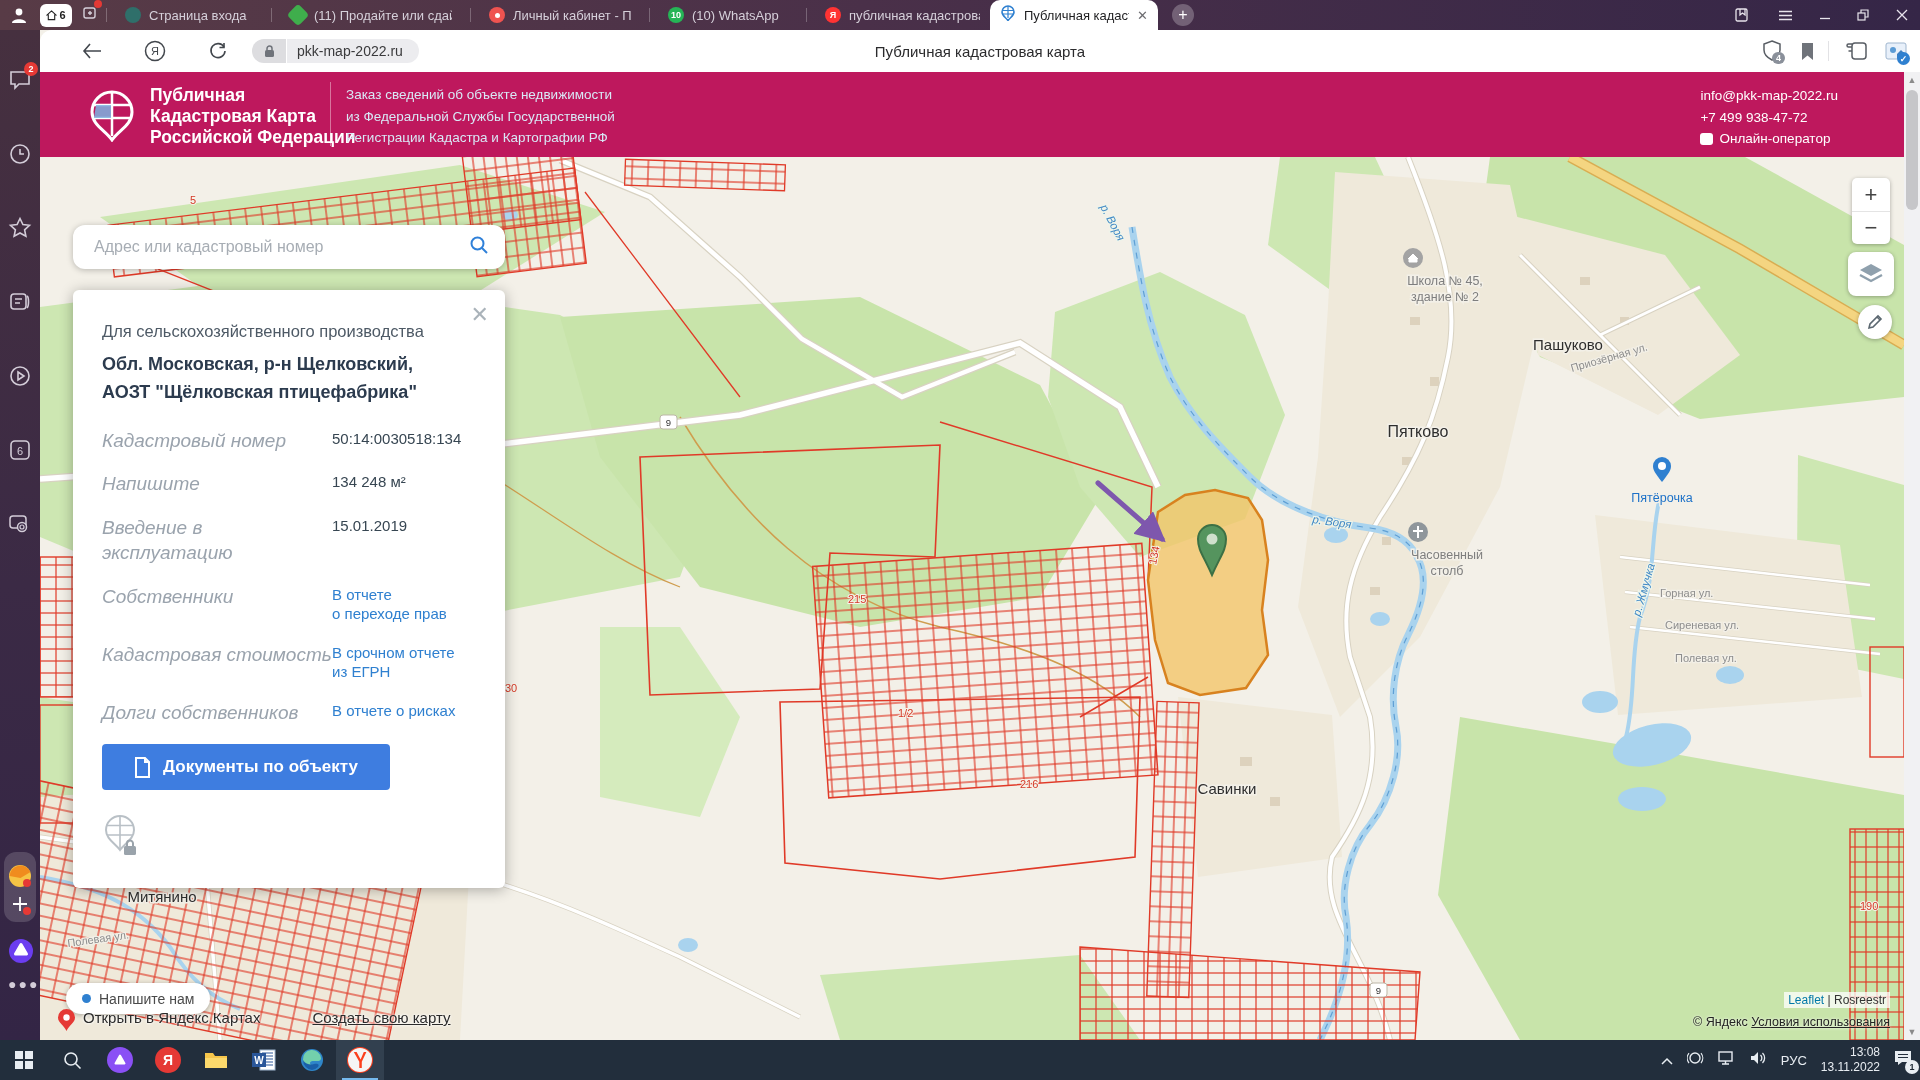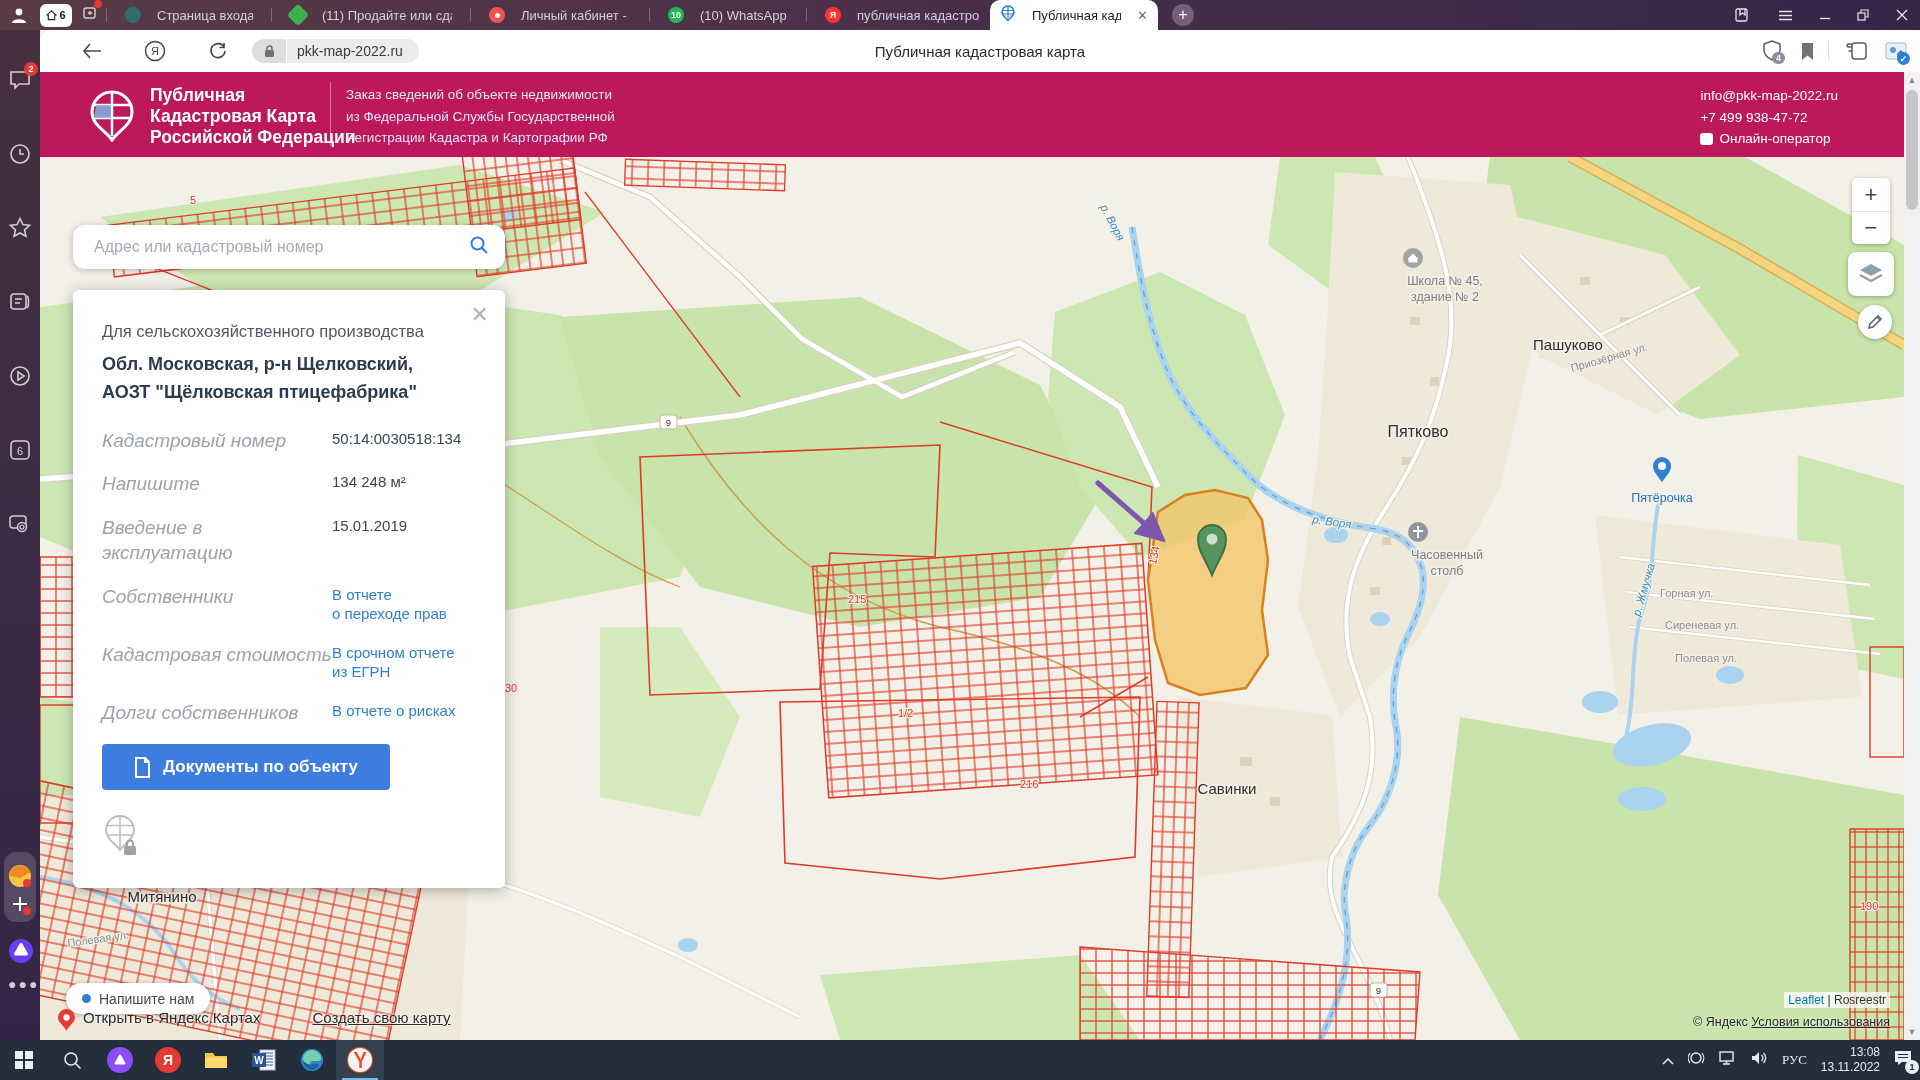--- a/index.html
+++ b/index.html
@@ -12,21 +12,21 @@
             background:linear-gradient(90deg,#583b46 0%, #4a3049 45%, #352647 100%);
             display:flex; align-items:center; color:#cfc8d2; }
   .tb-avatar { width:18px;height:18px;margin-left:10px; position:relative;}
   .tb-avatar svg{display:block;}
   .tb-home { margin-left:12px; width:32px; height:23px; background:#fff; border-radius:6px;
              display:flex; align-items:center; justify-content:center; gap:2px; color:#222; }
   .tb-home .hc { font-size:11px; font-weight:bold; }
   .tb-newwin { margin-left:10px; position:relative; }
   .tb-newwin .dot { position:absolute; right:-4px; top:-5px; width:8px; height:8px; border-radius:50%; background:#e53935; }
   .tb-sep { width:1px; height:14px; background:rgba(255,255,255,.25); margin:0 8px; }
-  .tab { display:flex; align-items:center; height:30px; padding:0 10px; gap:16px; overflow:hidden; white-space:nowrap; }
+  .tab { display:flex; align-items:center; height:30px; padding:0 10px; gap:8px; overflow:hidden; white-space:nowrap; }
   .tab .t-title { font-size:13px; color:#d6d0da; overflow:hidden; text-overflow:clip; }
   .tab.active { background:#fff; border-radius:10px 10px 0 0; }
   .tab.active .t-title { color:#1e1e20; }
   .fav { width:16px; height:16px; border-radius:50%; flex:0 0 16px; display:flex; align-items:center; justify-content:center;
          font-size:9px; font-weight:bold; color:#fff; }
   .tb-plus { margin-left:14px; width:22px; height:22px; border-radius:50%; background:rgba(255,255,255,.25);
              color:#fff; font-size:16px; display:flex; align-items:center; justify-content:center; }
   .tb-right { position:absolute; right:12px; top:0; height:30px; display:flex; align-items:center; gap:26px; color:#e8e4ec; }
   .tb-right svg { display:block; }
 
@@ -115,21 +115,21 @@
   .scroll .thumb { position:absolute; left:2px; top:18px; width:12px; height:120px; background:#c6c6c9; border-radius:6px; }
 
   
   .taskbar { position:absolute; left:0; bottom:0; width:1920px; height:40px; background:#222e3c; display:flex; align-items:center; }
   .tk { width:48px; height:40px; display:flex; align-items:center; justify-content:center; position:relative; }
   .tk.active { background:#32404f; }
   .tk.active::after { content:""; position:absolute; bottom:0; left:6px; right:6px; height:2px; background:#76b9ed; }
   .tk .circle { width:26px; height:26px; border-radius:50%; display:flex; align-items:center; justify-content:center; color:#fff; font-weight:bold; font-size:14px; }
   .tray { position:absolute; right:8px; top:0; height:40px; display:flex; align-items:center; gap:14px; color:#e8edf2; }
   .tray .clock { text-align:right; font-size:12px; line-height:15px; }
-  .tray .lang { font-size:13px;font-family:Liberation Serif, serif; }
+  .tray .lang { font-size:13px; }
   .notif { position:relative; }
   .notif .nb { position:absolute; right:-7px; bottom:-4px; width:14px; height:14px; border-radius:50%; background:#e9eef3; color:#1c2733;
                font-size:9px; font-weight:bold; display:flex; align-items:center; justify-content:center; }
 
   
   text { font-family:"Liberation Sans",sans-serif; }
   .t-town { font-size:15px; fill:#2e2e2e; paint-order:stroke; stroke:#f3f0e8; stroke-width:3px; }
   .t-town.big { font-size:16px; }
   .t-poi { font-size:12.5px; fill:#7e7e7e; paint-order:stroke; stroke:#f3f0e8; stroke-width:3px; text-anchor:middle; }
   .t-street { font-size:11px; fill:#8d8d8d; paint-order:stroke; stroke:#f3f0e8; stroke-width:2.5px; }

